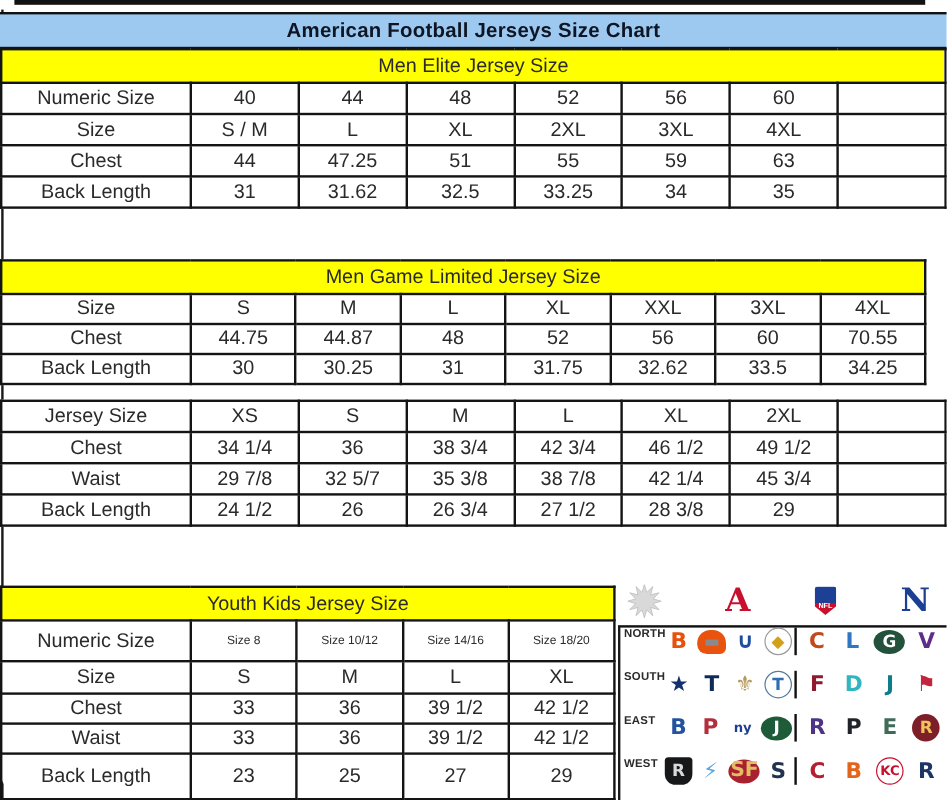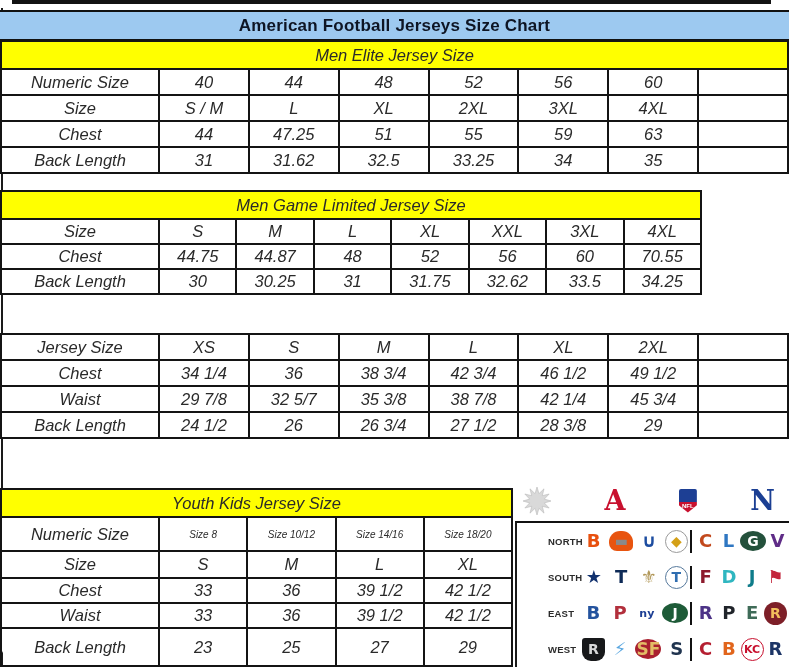--- a/index.html
+++ b/index.html
@@ -13,32 +13,31 @@
   .title{
     position:absolute;top:10px;left:0;right:0;height:27px;background:#9dc9f0;
     border-top:2px solid #111;border-bottom:2px solid #111;
     display:flex;align-items:center;justify-content:center;
     font-weight:bold;font-size:17px;color:#0e1524;letter-spacing:.2px;
   }
 
   table.sizes{
     position:absolute;left:0;border-collapse:collapse;table-layout:fixed;
     background:#fff;
-    font-style:italic;
   }
   table.sizes td,table.sizes th{
     border:2px solid #141414;text-align:center;vertical-align:middle;
     font-size:16.5px;color:#2a2a2a;padding:0;overflow:hidden;white-space:nowrap;
   }
   th.section{
     background:#ffff00;font-weight:normal;font-size:16.5px;color:#3c3c3c;height:26px;
   }
   .t1{top:40px;width:789px;}
   .t1 td{height:24px;}
-  .t2{top:190px;width:702px;}
+  .t2{top:216px;width:772px;}
   .t2 td{height:23px;}
   .t3{top:333px;width:789px;}
   .t3 td{height:24px;}
   .t4{top:488px;width:513px;border-radius:26px;}
   .t4 tr.r0 td{height:32px;}
   .t4 tr.r1 td{height:25px;}
   .t4 tr.r2 td{height:23px;}
   .t4 tr.r3 td{height:23px;}
   .t4 tr.r4 td{height:36px;}
   .t4 tr.r0 td:not(.lbl){font-size:10px;}
@@ -57,21 +56,21 @@
     clip-path:polygon(0 0,100% 0,100% 70%,50% 100%,0 70%);
     background:linear-gradient(#1d3f94 0 55%,#c8102e 55% 100%);
     display:flex;align-items:flex-end;justify-content:center;
   }
   .shield span{color:#fff;font-size:6px;font-weight:bold;line-height:1;margin-bottom:4px;}
   .logo-rows{
     position:absolute;top:41px;bottom:0;left:0;right:0;
     border-top:2px solid #111;border-left:2px solid #1a1a1a;
     display:flex;flex-direction:column;
   }
-  .division-row{flex:1;display:flex;align-items:center;padding-left:28px;}
+  .division-row{flex:1;display:flex;align-items:flex-start;}
   .div-label{
     width:32px;display:flex;align-items:center;padding-left:3px;
     font-size:9.5px;font-weight:bold;color:#2b2b2b;letter-spacing:.2px;flex:0 0 32px;
   }
   .team-group{display:flex;align-items:center;justify-content:space-around;}
   .team-group.g-afc{flex:0 0 110px;}
   .team-group.g-nfc{flex:1;border-left:2px solid #111;padding:0 2px;}
   .logo{
     width:23px;height:23px;display:flex;align-items:center;justify-content:center;
     font-weight:bold;font-size:14px;line-height:1;box-sizing:border-box;

